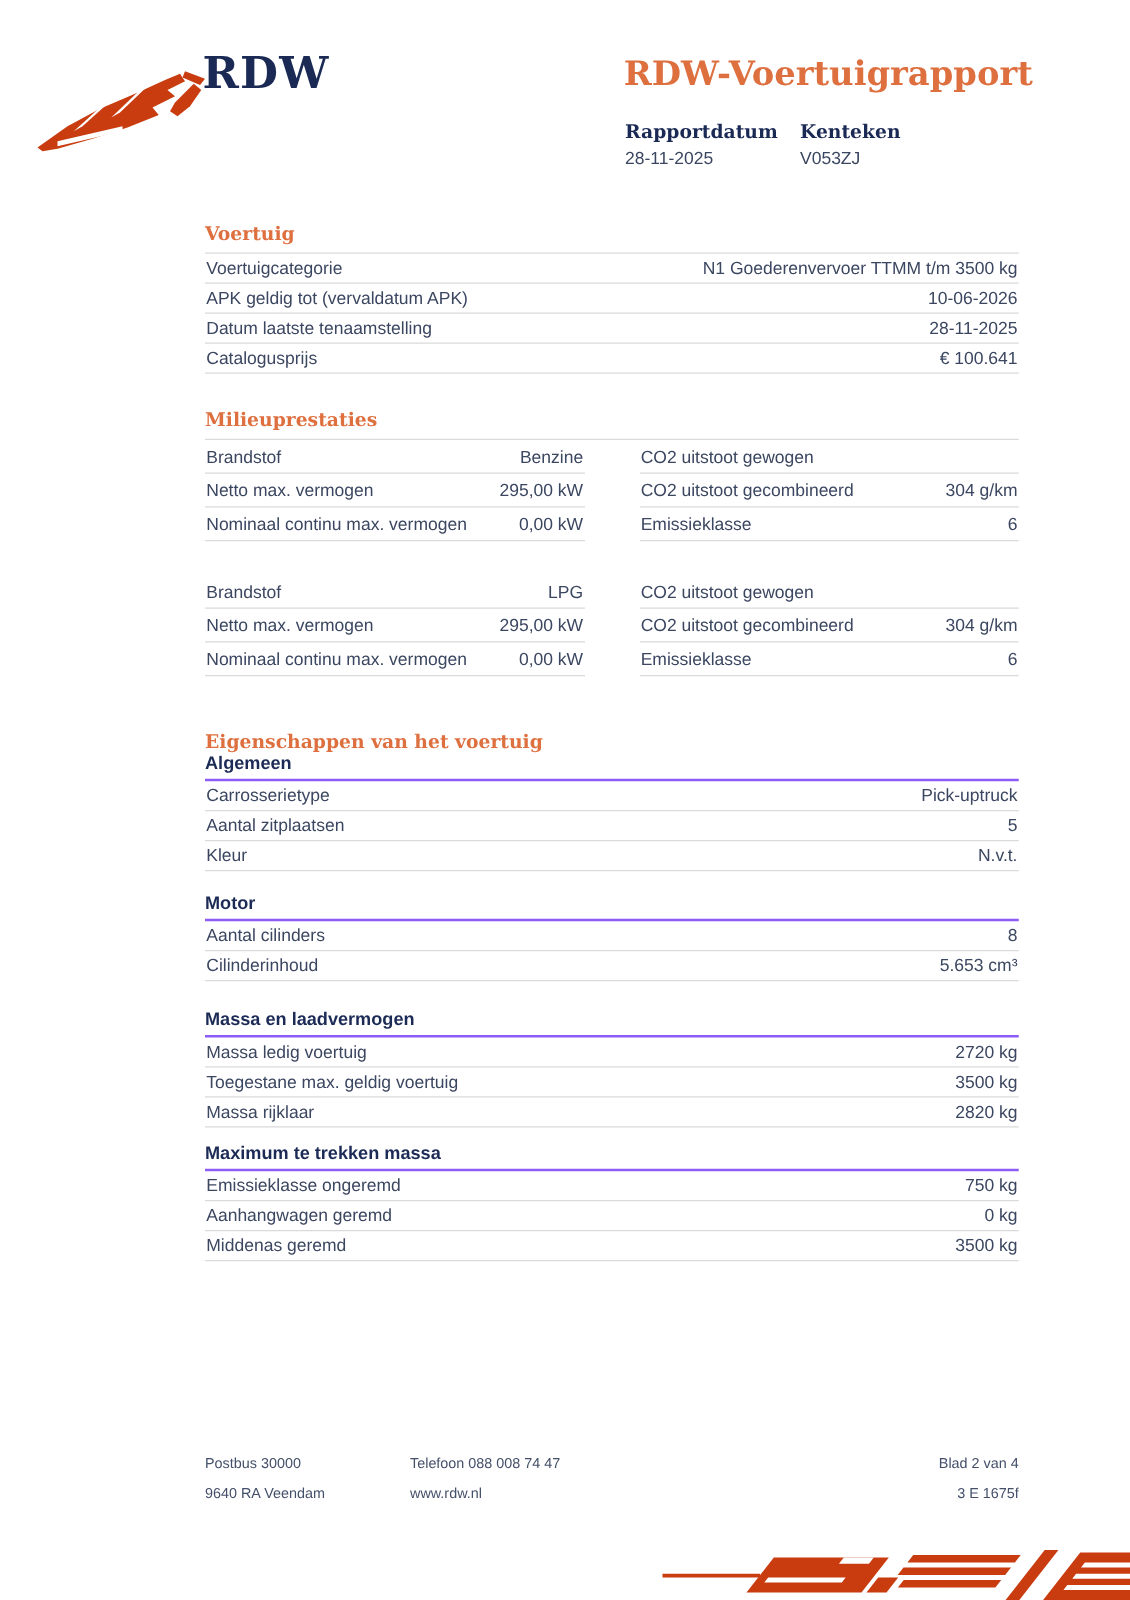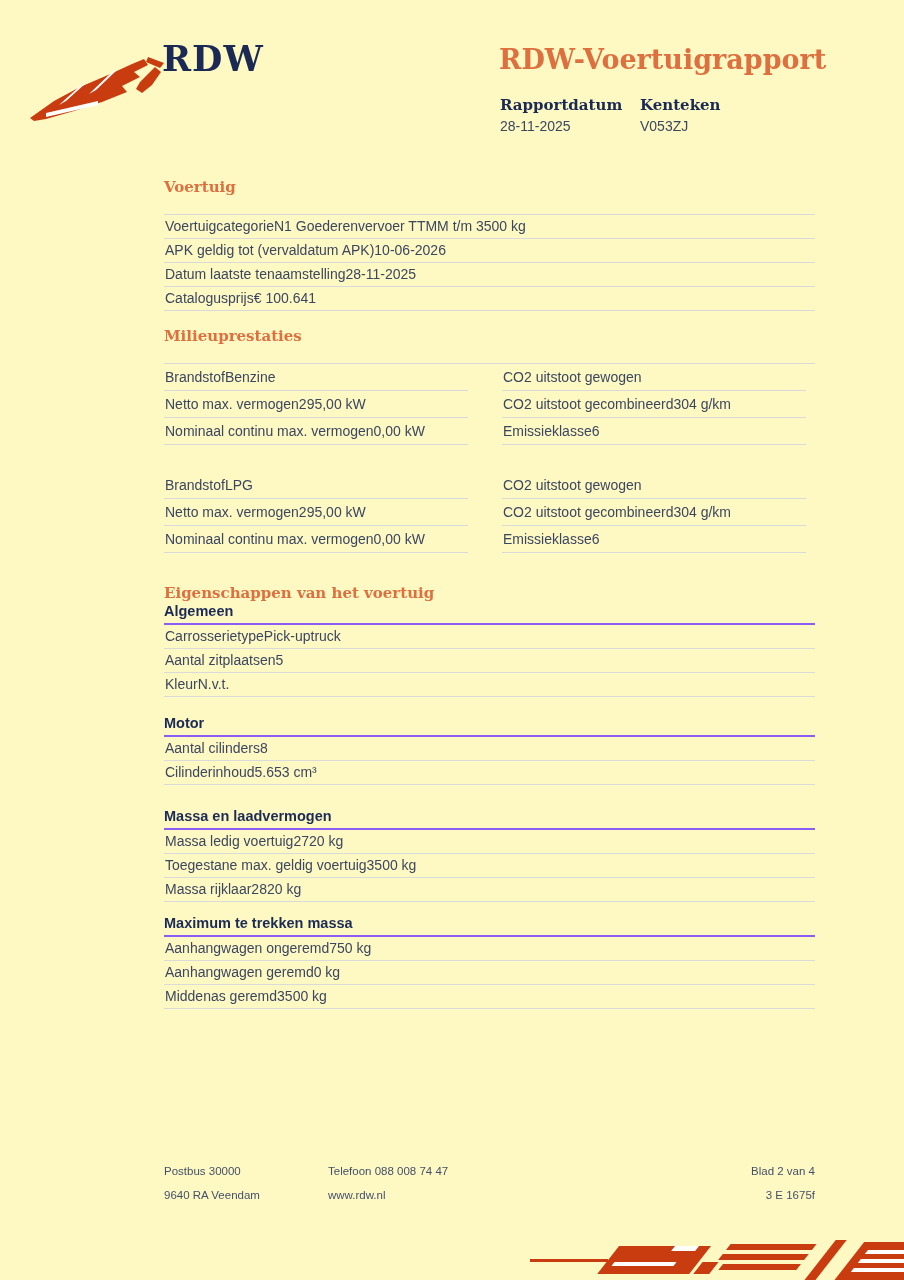--- a/index.html
+++ b/index.html
@@ -1,19 +1,19 @@
 <!DOCTYPE html>
 <html><head>
 <meta charset="utf-8">
 <style>
   * { margin:0; padding:0; box-sizing:border-box; }
   html,body { background:#e8e8e8; }
   .page {
     position:relative; width:904px; height:1280px; margin:0 auto;
-    background:#fef9c3; overflow:hidden;
+    background:#ffffff; overflow:hidden;
     font-family:"Liberation Sans", sans-serif; color:#3b4660;
   }
 
   
   .logo-mark { position:absolute; left:28px; top:54px; width:140px; height:72px; }
   .logo-text {
     position:absolute; left:162px; top:38px;
     font-family:"DejaVu Serif", serif; font-weight:bold;
     font-size:35px; letter-spacing:1px; color:#1b2a55;
   }
@@ -30,33 +30,33 @@
   .meta-value { position:absolute; top:118px; font-size:14px; color:#3b4660; }
   .meta-date  { left:500px; }
   .meta-plate { left:640px; }
 
   
   .sec { position:absolute; left:164px; width:651px; }
   .sec-title {
     font-family:"DejaVu Serif", serif; font-weight:bold;
     font-size:15px; color:#de7040;
   }
-  .sec-title.underlined { border-bottom:1px solid #dadada; padding-bottom:18px; }
+  .sec-title.underlined { border-bottom:1px solid #dadada; padding-bottom:6px; }
   .sub-title {
     font-size:14.5px; font-weight:bold; color:#1c2b56; padding-bottom:4px;
   }
   .rows.orange-top { border-top:2px solid #8b5cf6; }
   .trow {
-    display:flex; align-items:baseline;
+    display:flex; justify-content:space-between; align-items:baseline;
     border-bottom:1px solid #dadada;
     font-size:14px; color:#3b4660; padding:3px 1px 4px 1px;
   }
   .trow .tvalue { text-align:right; white-space:nowrap; }
   .milieu .trow { padding:5px 1px 5px 1px; }
-  .fuel-block { display:flex; gap:34px; }
+  .fuel-block { display:flex; gap:44px; }
   .fuel-block .half { width:304px; }
   .fuel-block + .fuel-block { margin-top:27px; }
 
   
   .footer { position:absolute; left:164px; top:1165px; width:651px; height:50px;
             font-size:11.5px; color:#44506a; }
   .f-item { position:absolute; white-space:nowrap; }
   .f-r { right:0; text-align:center; }
   .f-row1 { top:0; } .f-row2 { top:24px; }
   .f-col2 { left:117px;margin-left:47px; }
@@ -222,21 +222,21 @@
           <span class="tlabel">Massa rijklaar</span>
           <span class="tvalue">2820 kg</span>
         </div>
       </div>
   </div>
 
   <div class="sec" style="top:915px">
     <div class="sub-title">Maximum te trekken massa</div>
     <div class="rows orange-top">
         <div class="trow">
-          <span class="tlabel">Aanhangwagen ongeremd</span>
+          <span class="tlabel">Emissieklasse ongeremd</span>
           <span class="tvalue">750 kg</span>
         </div>
         <div class="trow">
           <span class="tlabel">Aanhangwagen geremd</span>
           <span class="tvalue">0 kg</span>
         </div>
         <div class="trow">
           <span class="tlabel">Middenas geremd</span>
           <span class="tvalue">3500 kg</span>
         </div>

